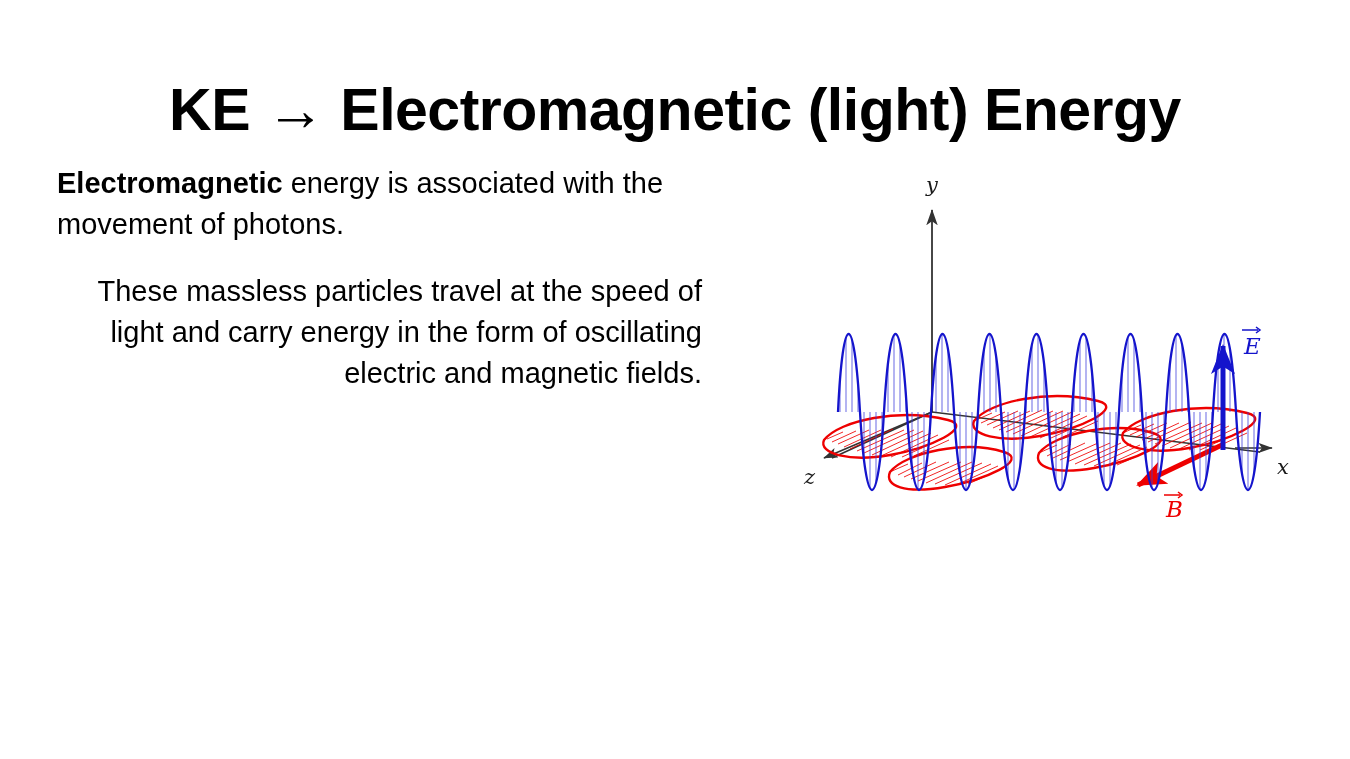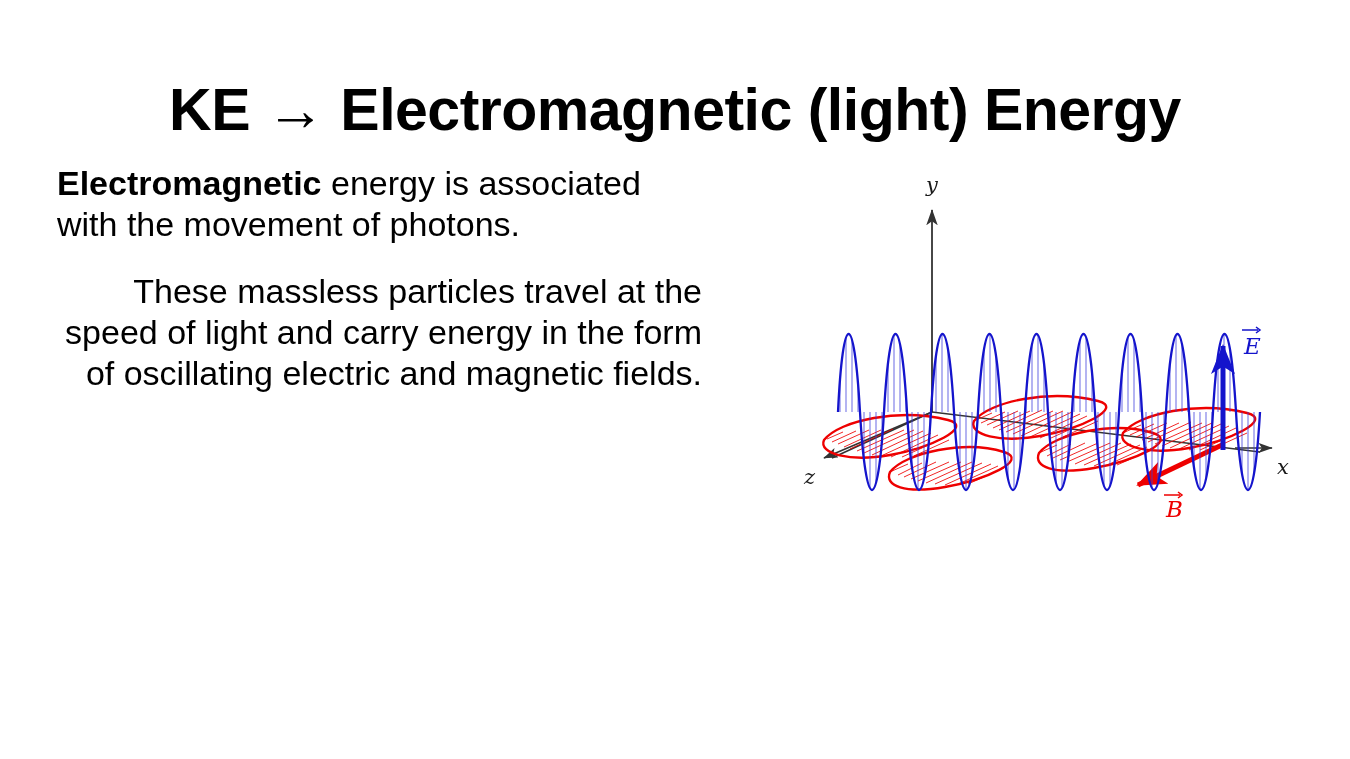--- a/index.html
+++ b/index.html
@@ -41,21 +41,21 @@
 
   
   #body-text {
     position: absolute;
     left: 57px;
     top: 163px;
     width: 645px;
   }
   .para {
     font-family: "Liberation Sans", sans-serif;
-    font-size: 34px;
+    font-size: 29px;
     line-height: 41px;
     color: #000000;
     margin: 0 0 26px 0;
   }
   .para:last-child { margin-bottom: 0; text-align: right; }
   .para b { font-weight: bold; }
 
   
   #em-figure {
     position: absolute;

